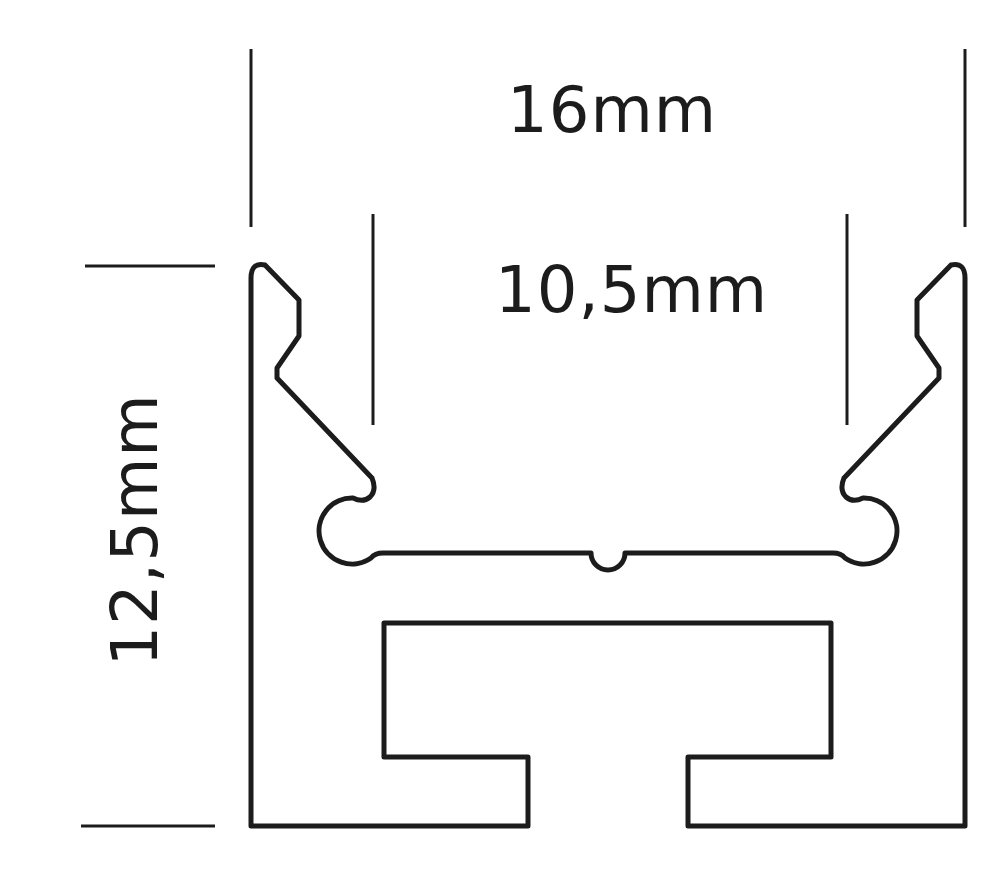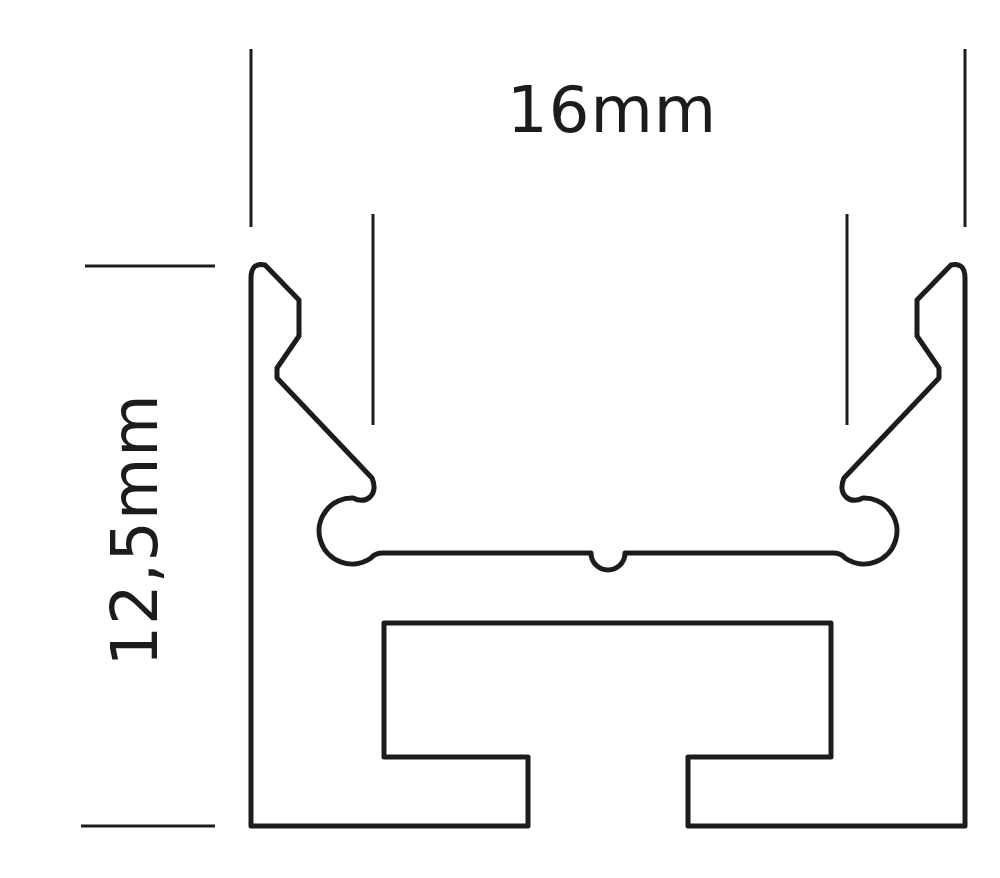--- a/index.html
+++ b/index.html
@@ -71,14 +71,15 @@
       L 663 757
       L 806 757
       L 806 623
       L 359 623
       L 359 757
       L 503 757
       Z"></path>
   </svg>
 
   <div class="label label-width">16mm</div>
+  <div class="label label-inner">10,5mm</div>
   <div class="label label-height">12,5mm</div>
 </div>
 
 </body></html>

